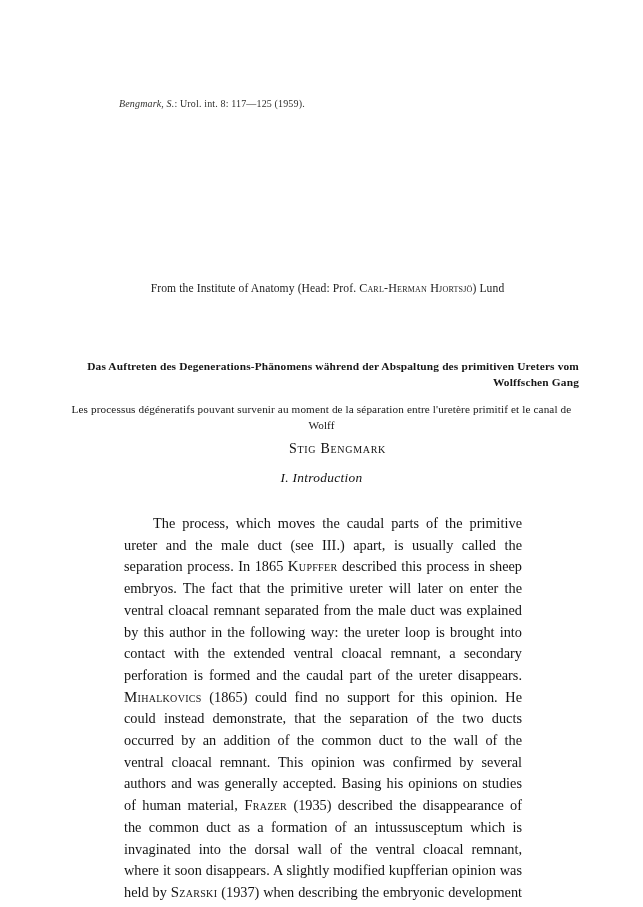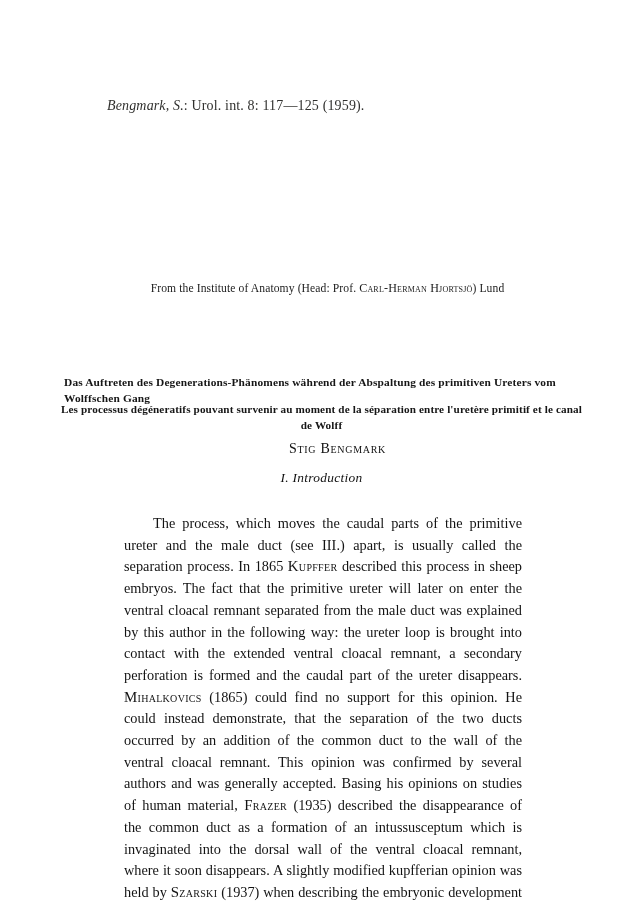--- a/index.html
+++ b/index.html
@@ -19,23 +19,23 @@
 
   .page {
     position: absolute;
     inset: 0;
     background: #ffffff;
   }
 
   
   .running-head {
     position: absolute;
-    left: 107px;
+    left: 119px;
     top: 98px;
-    font-size: 14px;
+    font-size: 10px;
     letter-spacing: 0.15px;
     color: #30302e;
     white-space: nowrap;
   }
   .running-head .it { font-style: italic; }
 
   
   .institute {
     position: absolute;
     left: 0;
@@ -67,38 +67,38 @@
     line-height: 1.33;
     letter-spacing: 0.1px;
     color: #0c0c0c;
   }
 
   
   .subtitle-de {
     position: absolute;
     left: 64px;
     right: 64px;
-    top: 374px;
-    text-align: left;
+    top: 358px;
+    text-align: right;
     font-size: 11.4px;
     font-weight: bold;
     line-height: 1.42;
     color: #161616;
     letter-spacing: 0.15px;
   }
 
   
   .subtitle-fr {
     position: absolute;
     left: 58px;
     right: 58px;
     top: 401px;
     text-align: center;
     font-size: 11.2px;
-    font-weight: bold;
+    font-weight: normal;
     line-height: 1.45;
     color: #161616;
     letter-spacing: 0.12px;
   }
 
   
   .author {
     position: absolute;
     left: 0;
     right: 0;

